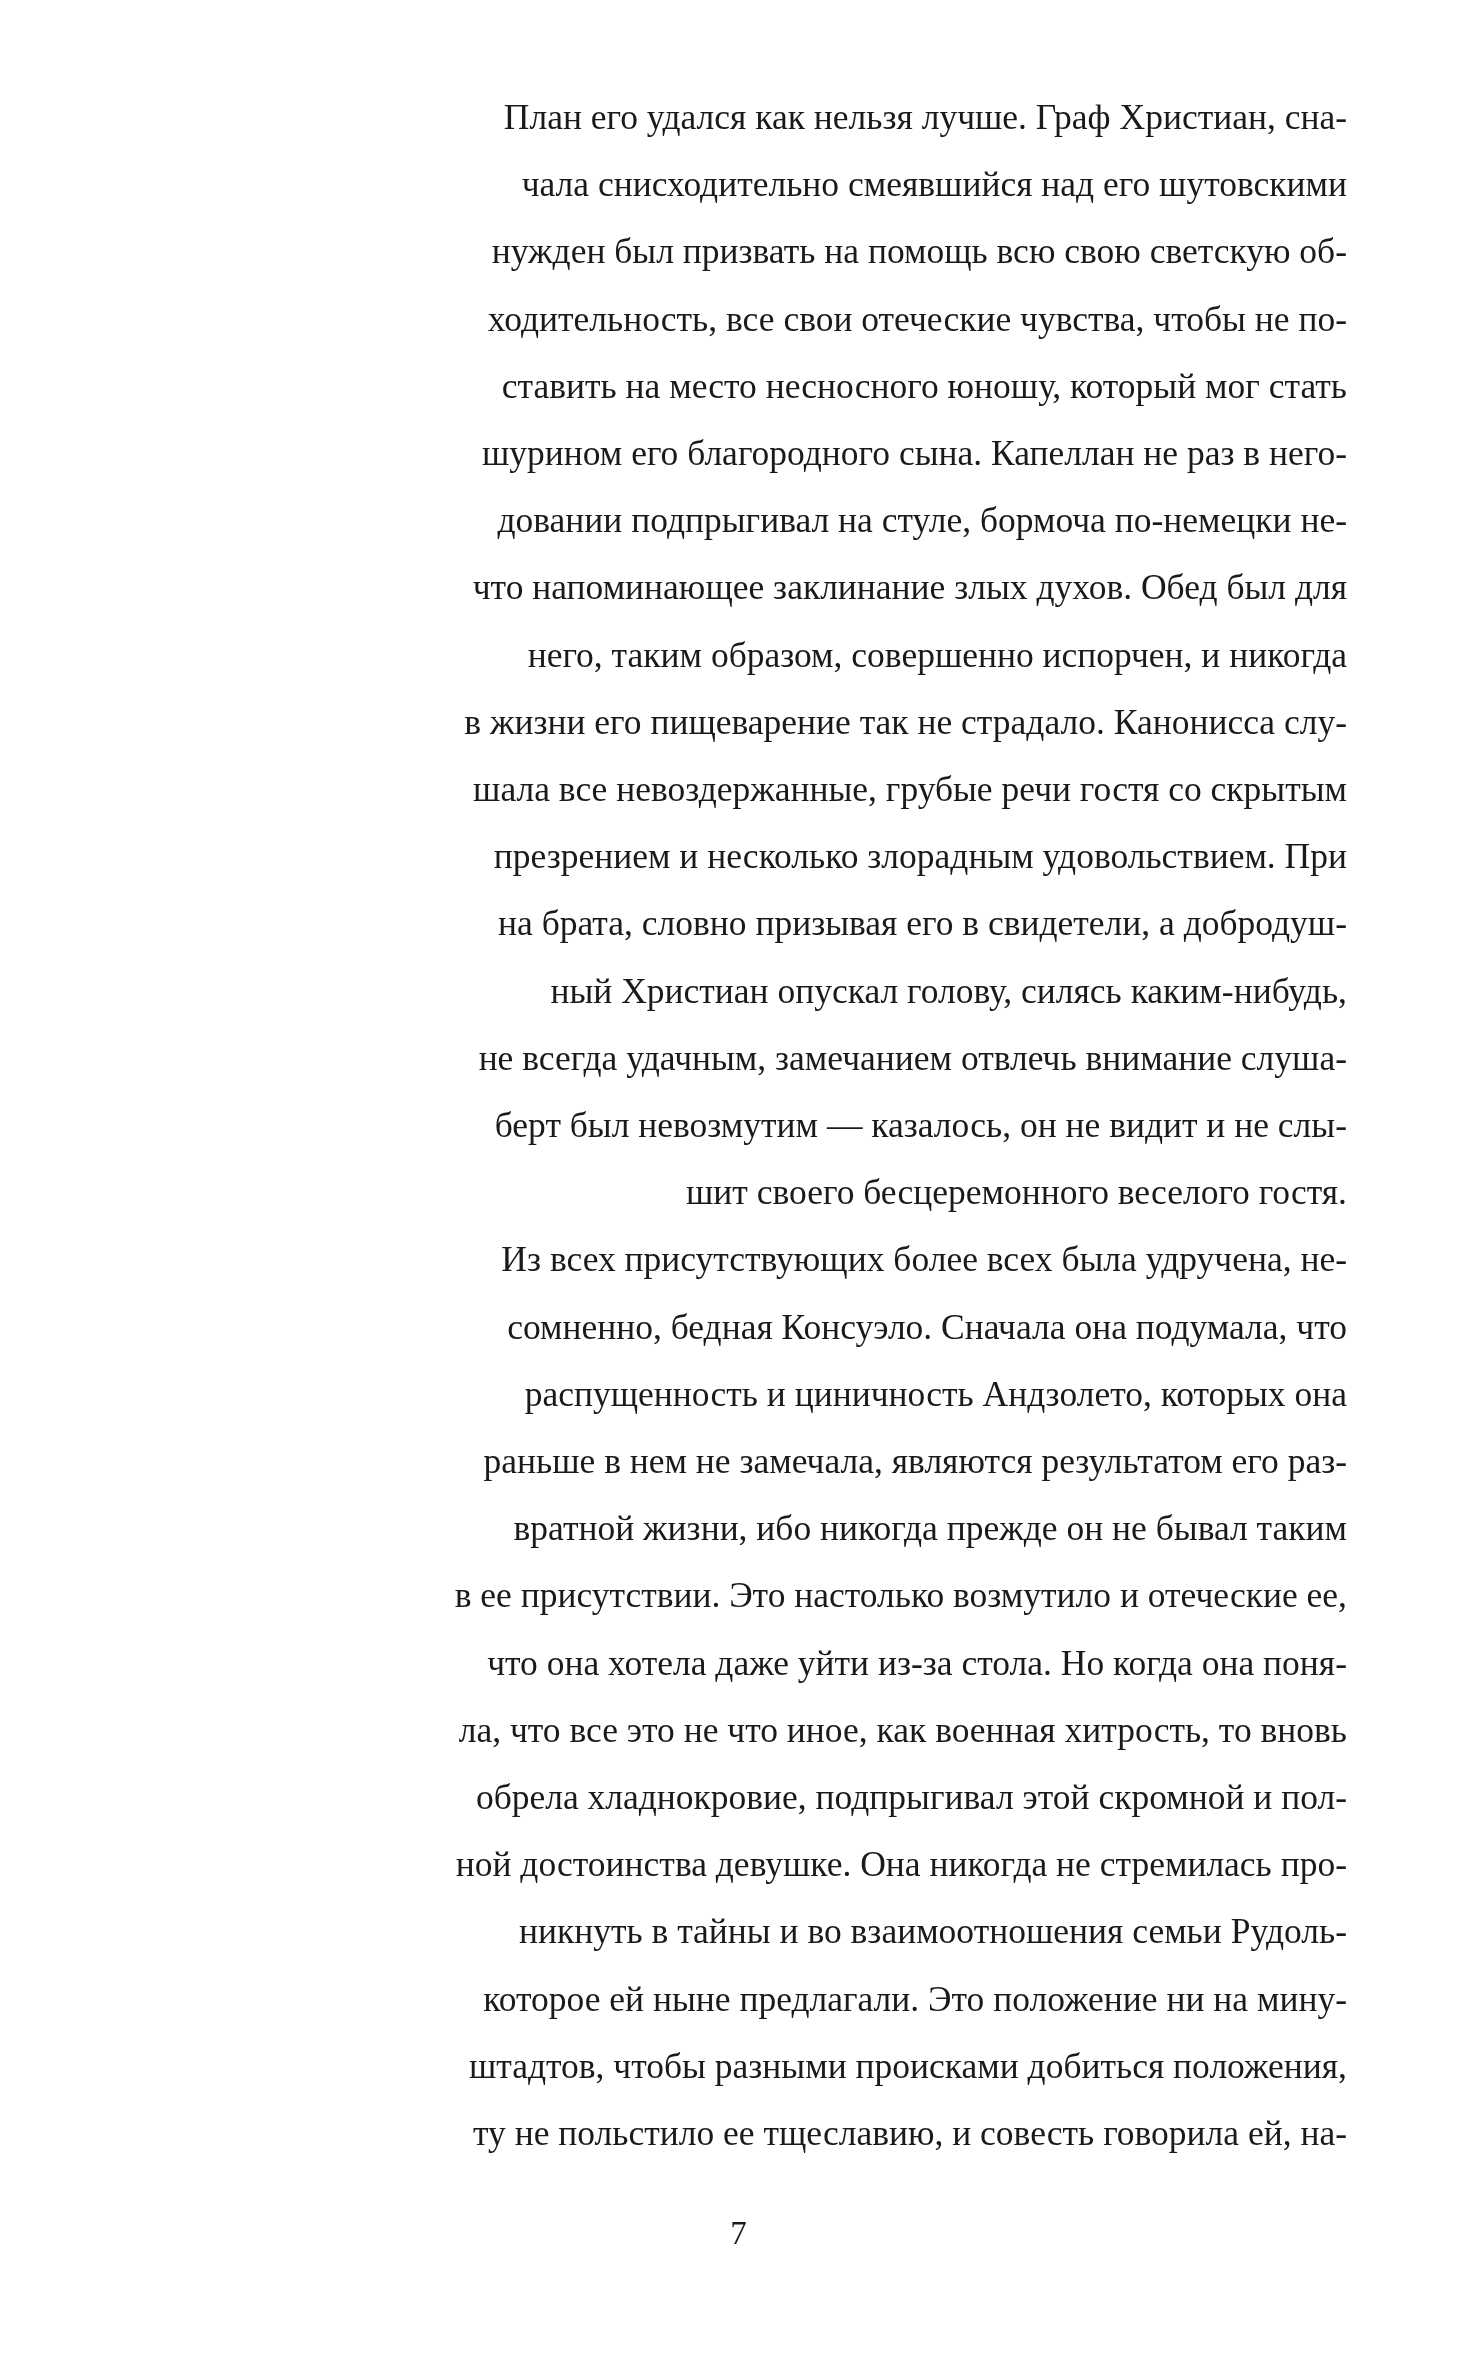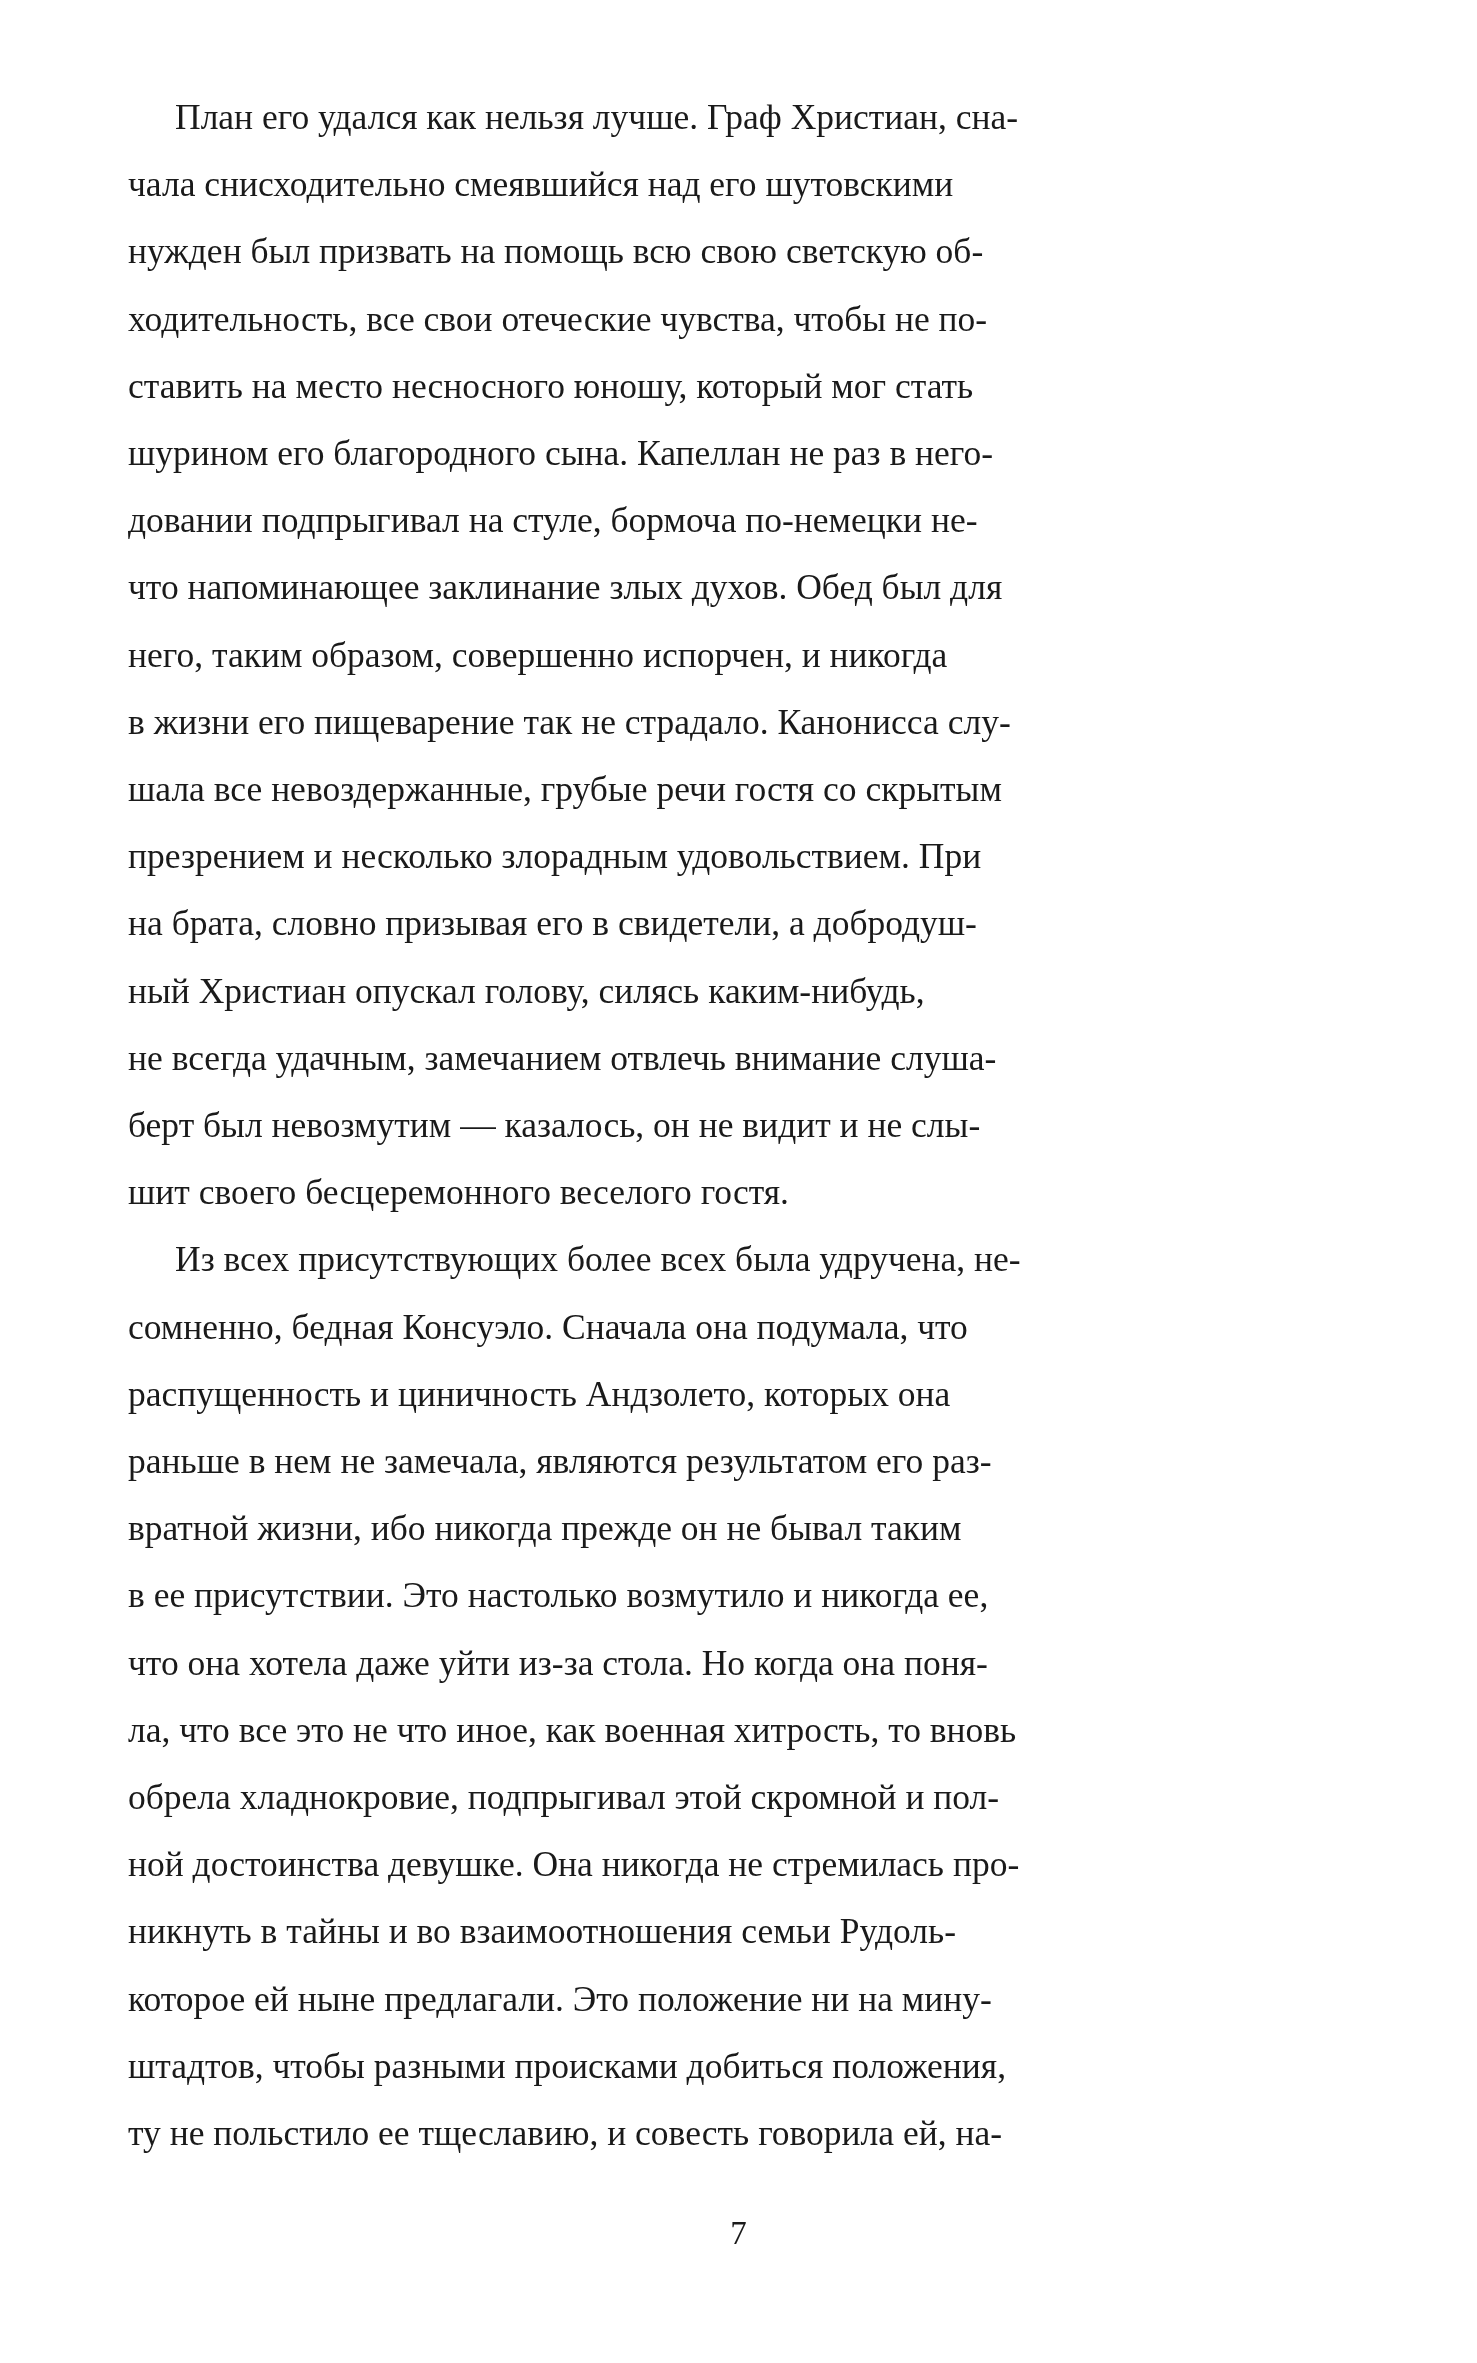--- a/index.html
+++ b/index.html
@@ -25,21 +25,21 @@
     width: 1219px;
   }
 
   .book-line {
     font-family: "Liberation Serif", "DejaVu Serif", serif;
     font-size: 35.5px;
     line-height: 67.2px;
     color: #1a1a1a;
     white-space: pre;
     letter-spacing: 0px;
-    text-align: left;
+    text-align: right;
     -webkit-font-smoothing: antialiased;
   }
 
   
   .book-line.justify {
     display: block;
   }
 
   .indent {
     padding-left: 47px;
@@ -77,21 +77,21 @@
       <div class="book-line justify">на брата, словно призывая его в свидетели, а добродуш-</div>
       <div class="book-line justify">ный Христиан опускал голову, силясь каким-нибудь,</div>
       <div class="book-line justify">не всегда удачным, замечанием отвлечь внимание слуша-</div>
       <div class="book-line justify">берт был невозмутим — казалось, он не видит и не слы-</div>
       <div class="book-line justify">шит своего бесцеремонного веселого гостя.</div>
       <div class="book-line justify indent">Из всех присутствующих более всех была удручена, не-</div>
       <div class="book-line justify">сомненно, бедная Консуэло. Сначала она подумала, что</div>
       <div class="book-line justify">распущенность и циничность Андзолето, которых она</div>
       <div class="book-line justify">раньше в нем не замечала, являются результатом его раз-</div>
       <div class="book-line justify">вратной жизни, ибо никогда прежде он не бывал таким</div>
-      <div class="book-line justify">в ее присутствии. Это настолько возмутило и никогда ее,</div>
+      <div class="book-line justify">в ее присутствии. Это настолько возмутило и отеческие ее,</div>
       <div class="book-line justify">что она хотела даже уйти из-за стола. Но когда она поня-</div>
       <div class="book-line justify">ла, что все это не что иное, как военная хитрость, то вновь</div>
       <div class="book-line justify">обрела хладнокровие, подпрыгивал этой скромной и пол-</div>
       <div class="book-line justify">ной достоинства девушке. Она никогда не стремилась про-</div>
       <div class="book-line justify">никнуть в тайны и во взаимоотношения семьи Рудоль-</div>
       <div class="book-line justify">которое ей ныне предлагали. Это положение ни на мину-</div>
       <div class="book-line justify">штадтов, чтобы разными происками добиться положения,</div>
       <div class="book-line justify">ту не польстило ее тщеславию, и совесть говорила ей, на-</div>
     </div>
 

